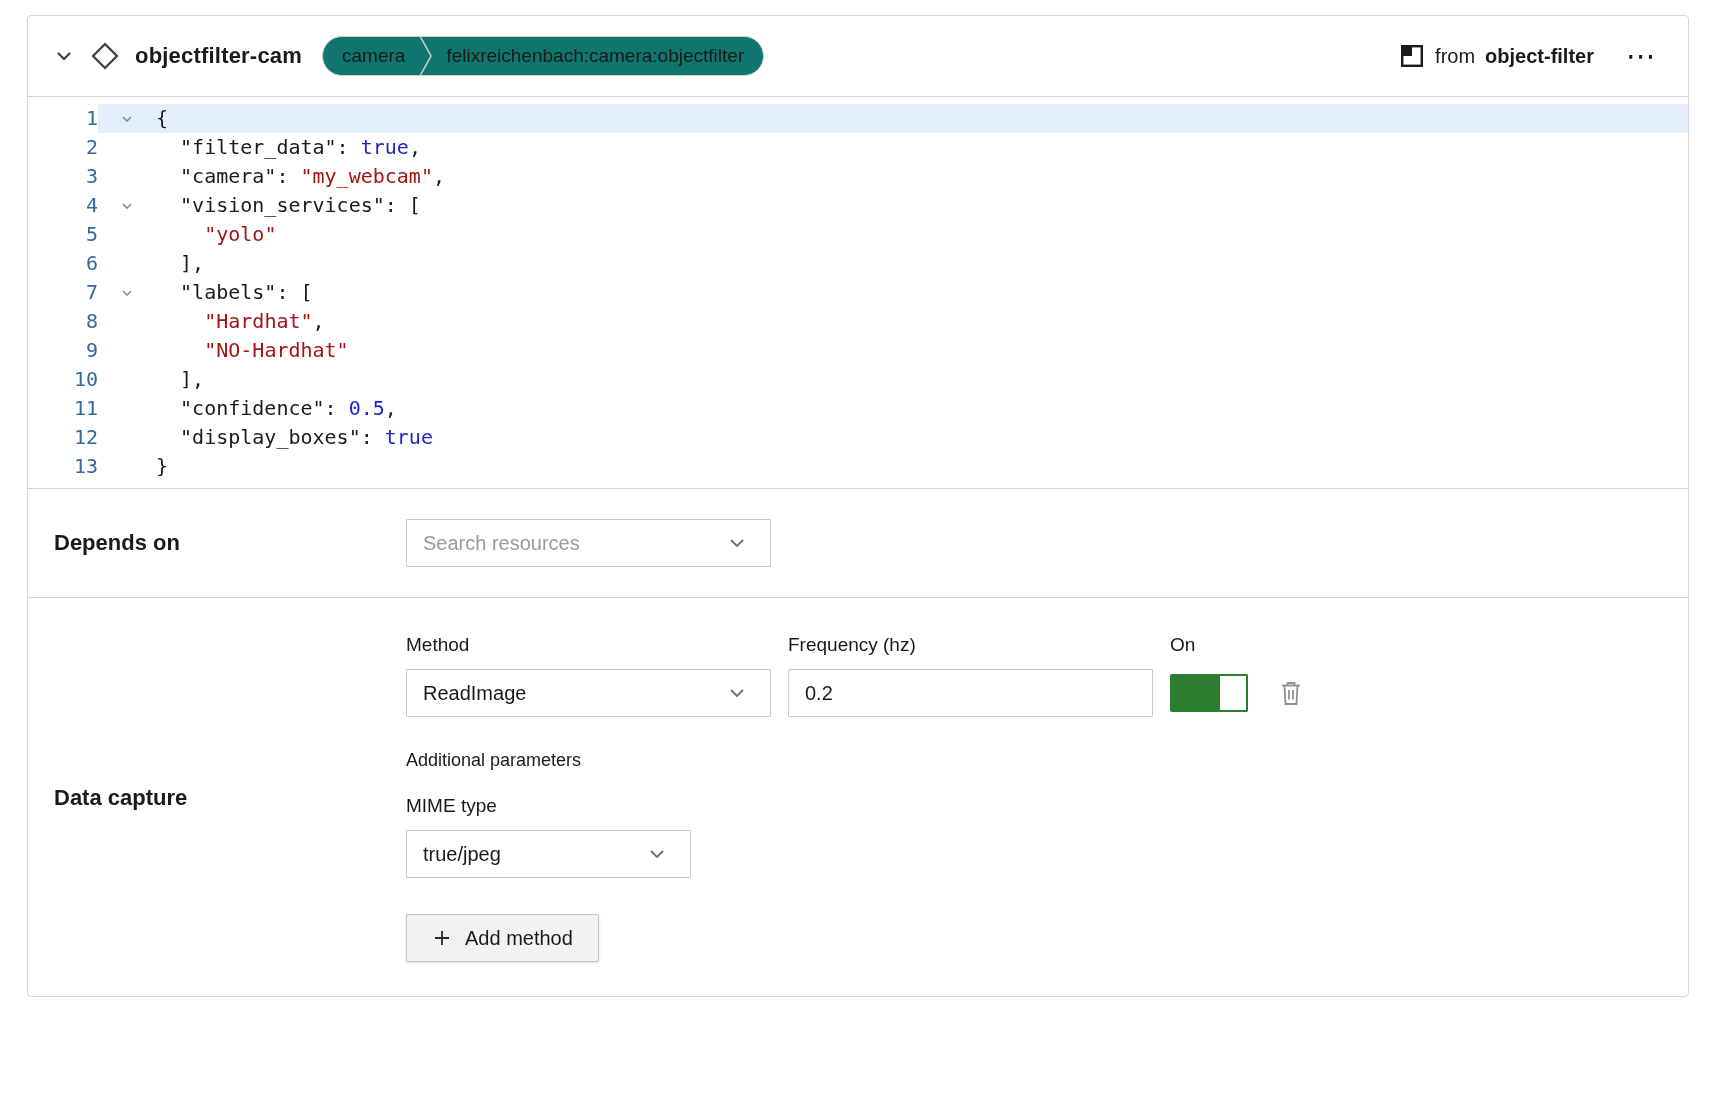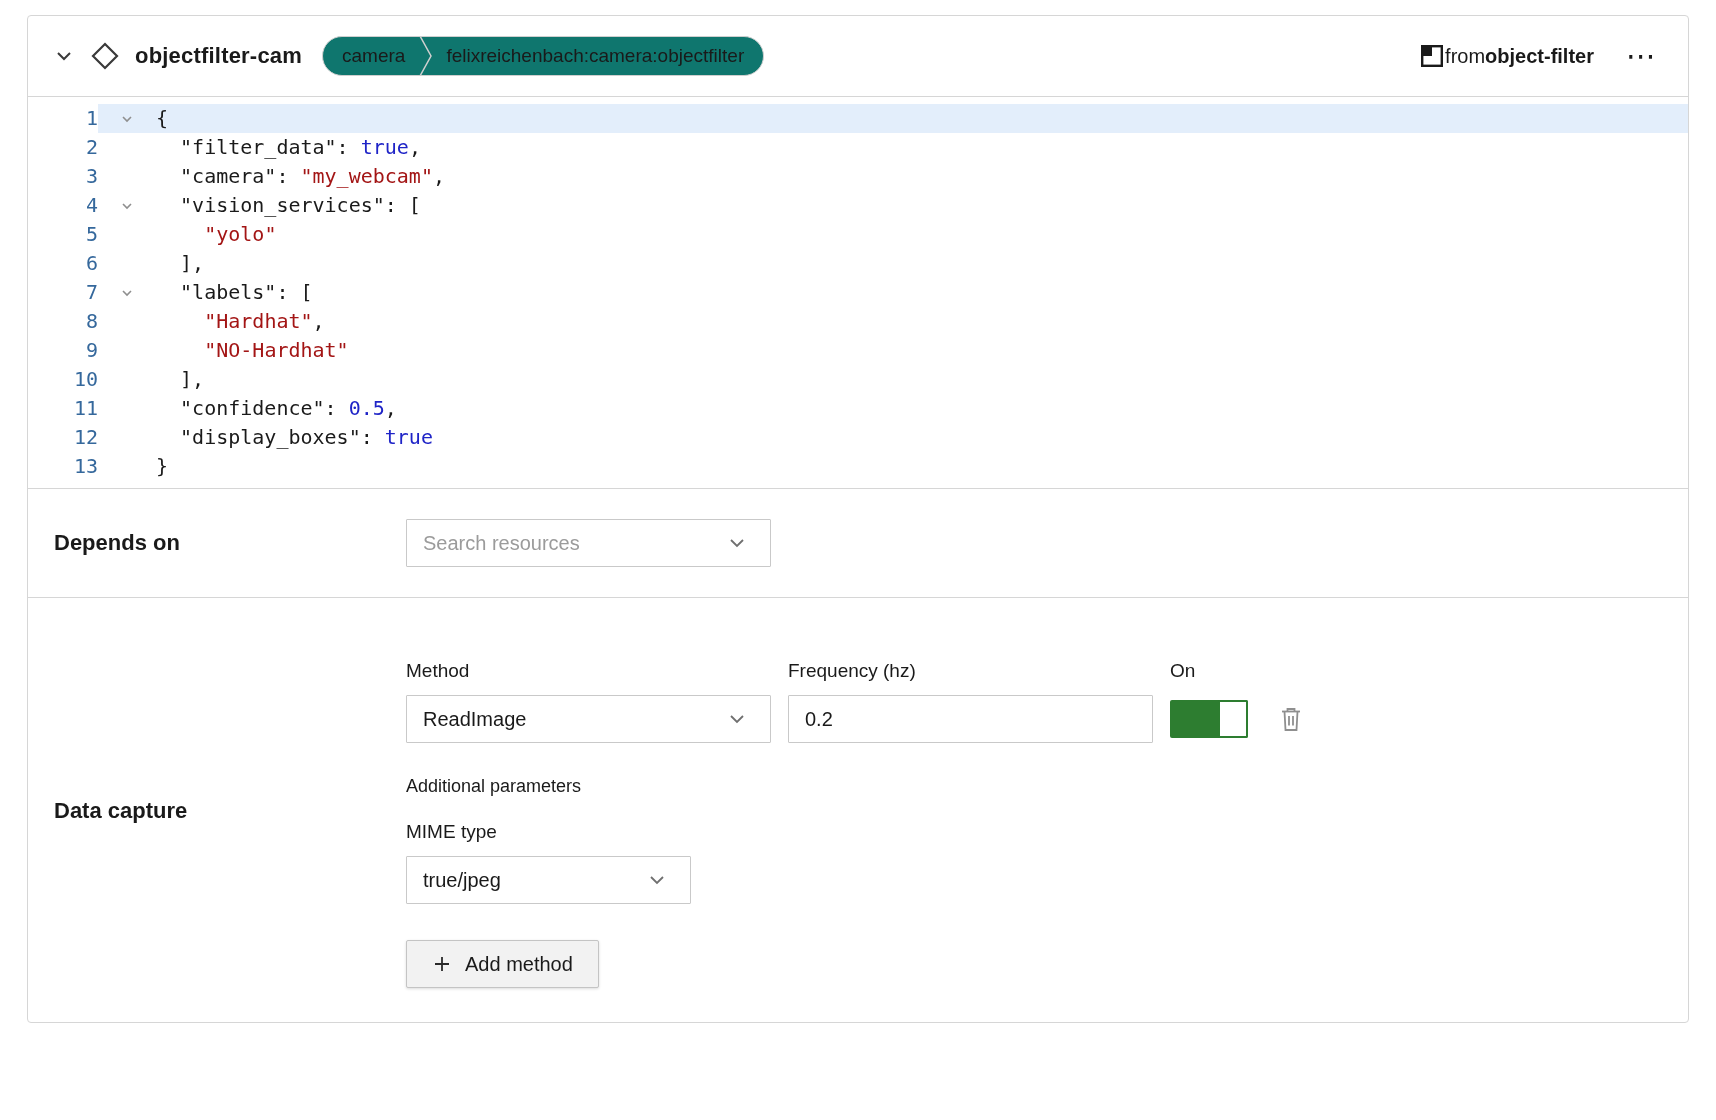--- a/index.html
+++ b/index.html
@@ -26,21 +26,21 @@
   .res-title { font-size: 22px; font-weight: 700; margin-left: 15px; letter-spacing: .2px; }
   .tag-pill {
     display: inline-flex; align-items: center; height: 40px;
     border: 1px solid #cfcfcf; border-radius: 20px;
     margin-left: 20px; background: #0f766e; font-size: 19px; overflow: hidden;
   }
   .tag-pill .seg-a { padding: 0 13px 0 19px; }
   .tag-pill .seg-b { padding: 0 19px 0 12px; }
   .tag-div { display: inline-flex; height: 40px; }
   .spacer { flex: 1; }
-  .from-module { display: inline-flex; align-items: center; font-size: 20px; }
+  .from-module { display: inline-flex; align-items: center; gap: 10px; font-size: 20px; }
   .from-module .bold { font-weight: 700; }
   .menu-btn {
     margin-left: 26px; font-size: 30px; line-height: 1; color: #1a1a1a;
     background: none; border: none; cursor: pointer; padding: 4px 6px;
     font-family: "DejaVu Sans", sans-serif;
   }
   
   .code-editor {
     padding: 7px 0;
     font-family: "DejaVu Sans Mono", monospace;
@@ -68,21 +68,21 @@
   }
   .select .sel-value { color: #1a1a1a; }
   .select .sel-placeholder { color: var(--placeholder, #9b9b9b); }
   .w365 { width: 365px; }
   .w285 { width: 285px; }
   .text-input {
     width: 365px; height: 48px; border: 1px solid #c9c9c9; border-radius: 1px;
     font-size: 20px; padding: 0 16px; font-family: "Liberation Sans", sans-serif; color: #1a1a1a;
   }
   .fields-row { display: flex; gap: 17px; }
-  .field-label { display: block; font-size: 19px; color: #1a1a1a; margin-bottom: 13px; margin-top: 26px; }
+  .field-label { display: block; font-size: 19px; color: #1a1a1a; margin-bottom: 13px; }
   .toggle-row { display: flex; align-items: center; gap: 31px; height: 48px; }
   .toggle {
     position: relative; width: 78px; height: 38px;
     background: var(--toggle_on, #2d7d30); border-radius: 2px; cursor: pointer;
   }
   .toggle .knob {
     position: absolute; right: 0; top: 0; width: 30px; height: 38px;
     background: #fff; border: 2px solid var(--toggle_on, #2d7d30); border-radius: 2px;
   }
   .trash { display: inline-flex; cursor: pointer; }

